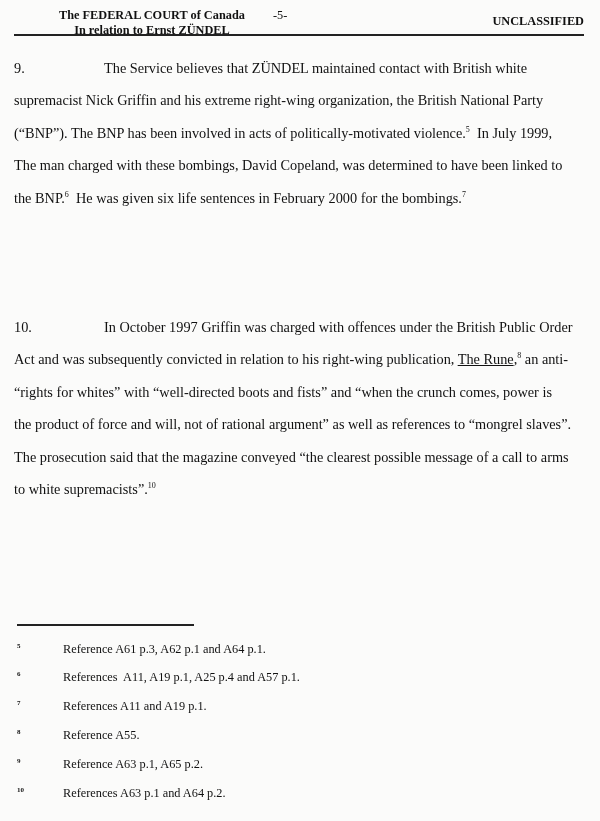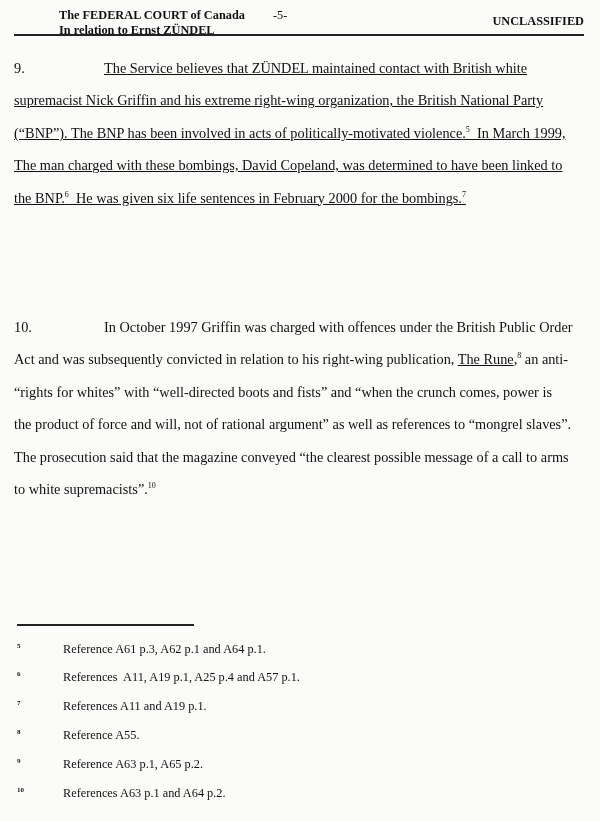--- a/index.html
+++ b/index.html
@@ -8,21 +8,21 @@
     background: #fbfbfa;
     font-family: "Liberation Serif", serif;
     color: #111;
     position: relative;
   }
   .header {
     position: absolute; left: 14px; top: 8px; width: 570px;
     font-weight: bold; font-size: 12.3px; line-height: 15px;
   }
   .h-left { position: absolute; left: 0; top: 0; margin-left: 45px; }
-  .h-left .line2 { text-decoration: none; }
+  .h-left .line2 { text-decoration: none; text-align: center; }
   .h-page { position: absolute; left: 259px; top: 0; font-weight: normal; }
   .h-right { position: absolute; right: 0; top: 6px; }
   .header-rule {
     position: absolute; left: 14px; top: 34px; width: 570px; height: 1.5px;
     background: #222;
   }
   .para {
     position: absolute; left: 14px; width: 572px;
     font-size: 14.3px; line-height: 32.4px;
     white-space: nowrap;
@@ -48,24 +48,24 @@
 <div class="header">
   <div class="h-left">
     <div>The FEDERAL COURT of Canada</div>
     <div class="line2">In relation to Ernst ZÜNDEL</div>
   </div>
   <div class="h-page">-5-</div>
   <div class="h-right">UNCLASSIFIED</div>
 </div>
 <div class="header-rule"></div>
 
-<div class="para" style="top:52px;text-decoration:underline;">
+<div class="para" style="top:52px;">
   <span class="line"><span class="num">9.</span><span>The Service believes that ZÜNDEL maintained contact with British white</span></span>
   <span class="line"><span>supremacist Nick Griffin and his extreme right-wing organization, the British National Party</span></span>
-  <span class="line"><span>(“BNP”).  The BNP has been involved in acts of politically-motivated violence.</span><sup>5</sup><span style="white-space:pre">  In March 1999,</span></span>
+  <span class="line"><span>(“BNP”).  The BNP has been involved in acts of politically-motivated violence.</span><sup>5</sup><span style="white-space:pre">  In July 1999,</span></span>
   <span class="line"><span>The man charged with these bombings, David Copeland, was determined to have been linked to</span></span>
   <span class="line"><span>the BNP.</span><sup>6</sup><span style="white-space:pre">  He was given six life sentences in February 2000 for the bombings.</span><sup>7</sup></span>
 </div>
 
 <div class="para" style="top:311px;">
   <span class="line"><span class="num">10.</span><span style="white-space:pre">In October 1997 Griffin was charged with offences under the </span><span class="ital">British Public Order</span></span>
   <span class="line"><span class="ital">Act</span><span style="white-space:pre"> and was subsequently convicted in relation to his right-wing publication, </span><span class="ul">The Rune</span><span>,</span><sup>8</sup><span style="white-space:pre"> an anti-</span></span>
   <span class="line"><span>“rights for whites” with “well-directed boots and fists” and “when the crunch comes, power is</span></span>
   <span class="line"><span>the product of force and will, not of rational argument” as well as references to “mongrel slaves”.</span></span>
   <span class="line"><span>The prosecution said that the magazine conveyed “the clearest possible message of a call to arms</span></span>

